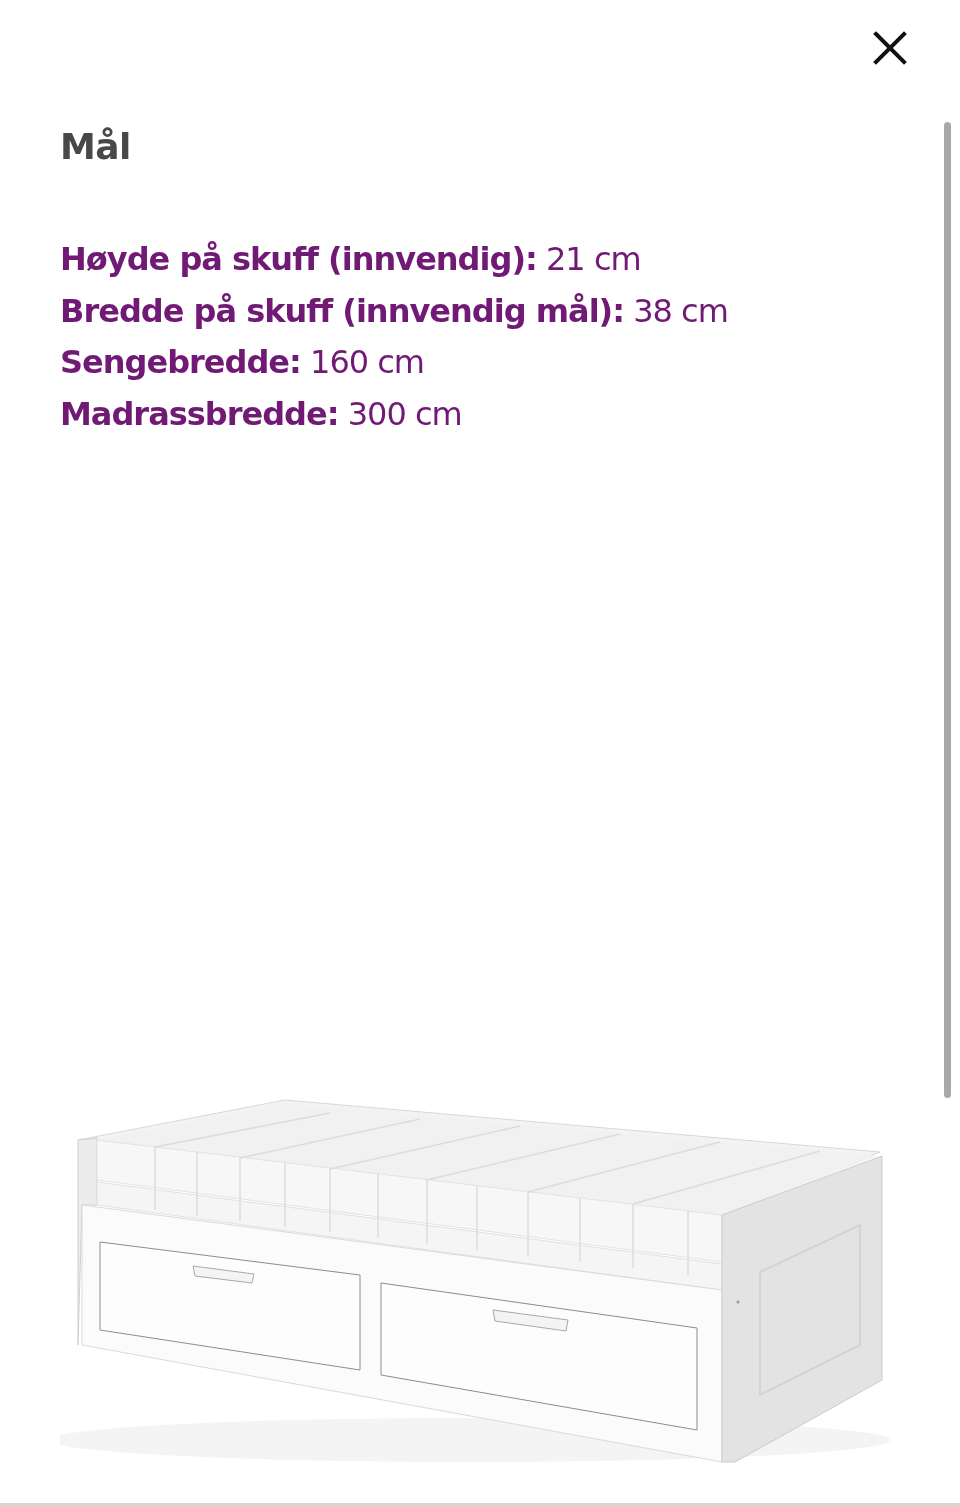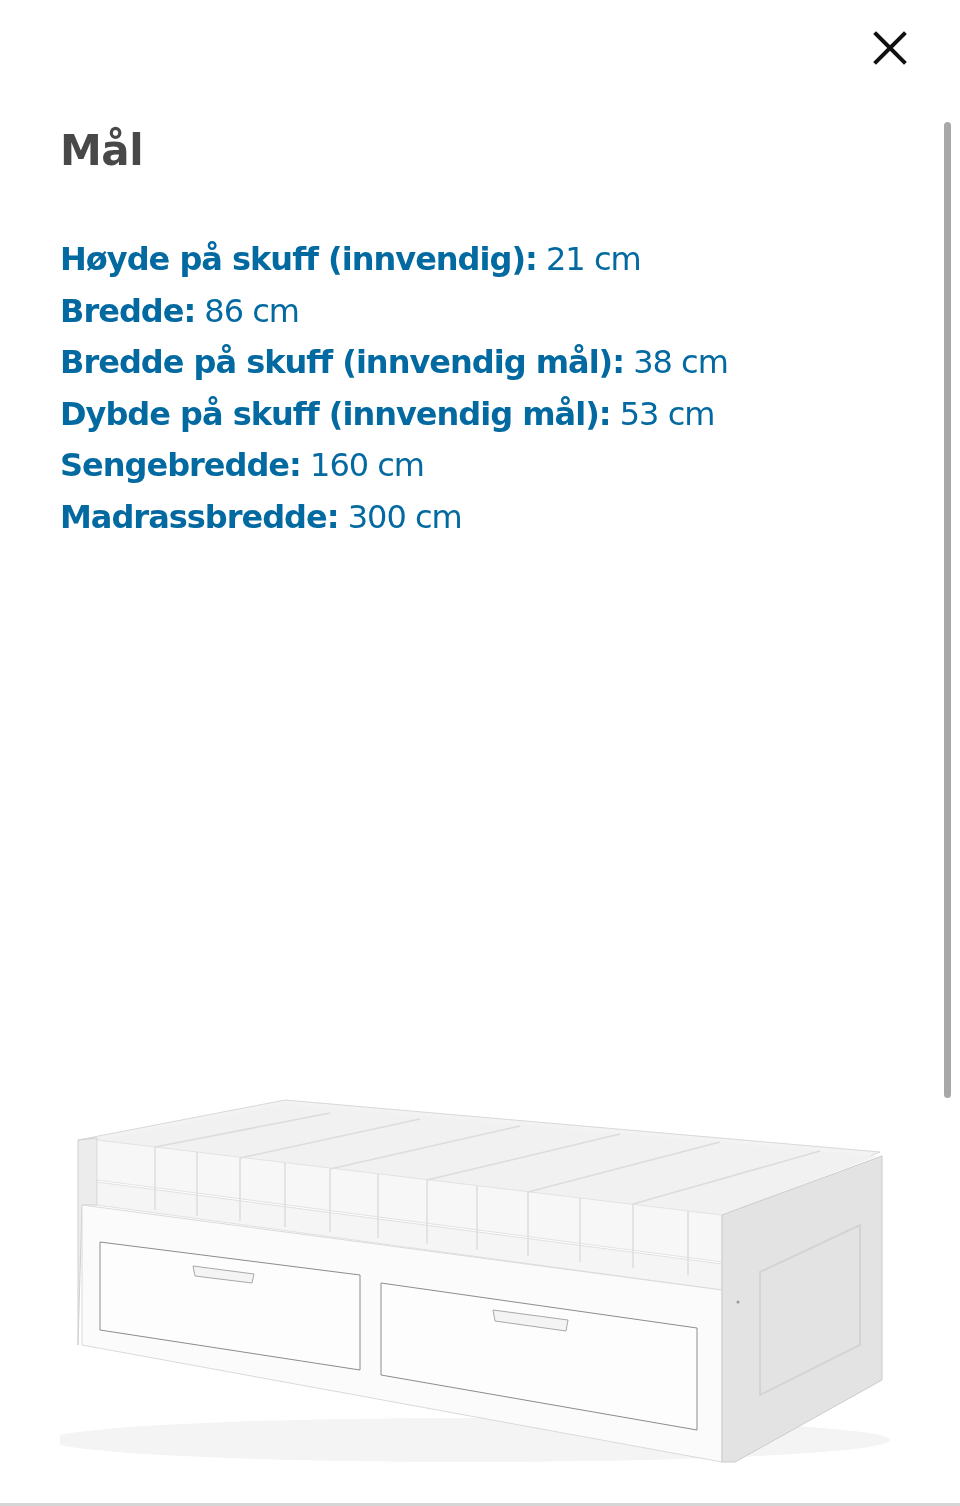--- a/index.html
+++ b/index.html
@@ -10,27 +10,27 @@
     .close-btn {
       position: absolute; left: 866px; top: 24px; width: 48px; height: 48px;
       display: flex; align-items: center; justify-content: center; cursor: pointer;
     }
     .scrollbar {
       position: absolute; left: 944px; top: 122px; width: 7px; height: 976px;
       background: #a8a8a8; border-radius: 4px;
     }
     .title {
       position: absolute; left: 60px; top: 126px; margin: 0;
-      font-size: 42px; font-weight: bold; color: #484848; letter-spacing: -0.5px;
+      font-size: 36px; font-weight: bold; color: #484848; letter-spacing: -0.5px;
     }
     .dims {
       position: absolute; left: 60px; top: 236px; margin: 0; padding: 0; list-style: none;
     }
     .dims li {
-      height: 51.6px; line-height: 46px; font-size: 32px; color: #0369a1; white-space: nowrap;
+      height: 51.6px; line-height: 46px; font-size: 32px; color: #701a75; white-space: nowrap;
       letter-spacing: -1px;
     }
     .dims .lbl { font-weight: bold; }
     .dims .val { font-weight: normal; }
     .product-image { position: absolute; left: 60px; top: 1080px; width: 840px; height: 400px; }
     .bottom-line { position: absolute; left: 0; top: 1503px; width: 960px; height: 3px; background: #d6d6d6; }
   </style>
 </head>
 <body>
 
@@ -40,23 +40,21 @@
     <line x1="31" y1="3" x2="3" y2="31" stroke="#111" stroke-width="4" stroke-linecap="square"></line>
   </svg>
 </div>
 
 <div class="scrollbar"></div>
 
 <h1 class="title">Mål</h1>
 
 <ul class="dims">
   <li><span class="lbl">Høyde på skuff (innvendig):</span> <span class="val">21 cm</span></li>
-  <li><span class="lbl">Bredde:</span> <span class="val">86 cm</span></li>
   <li><span class="lbl">Bredde på skuff (innvendig mål):</span> <span class="val">38 cm</span></li>
-  <li><span class="lbl">Dybde på skuff (innvendig mål):</span> <span class="val">53 cm</span></li>
   <li><span class="lbl">Sengebredde:</span> <span class="val">160 cm</span></li>
   <li><span class="lbl">Madrassbredde:</span> <span class="val">300 cm</span></li>
 </ul>
 
 <svg class="product-image" viewBox="60 1080 840 400" aria-label="Daybed with two drawers and two mattresses, white">
 
   <ellipse cx="470" cy="1440" rx="420" ry="22" fill="#f4f4f4"></ellipse>
 
   <polygon points="78,1140 285,1100 880,1152 735,1210 720,1198" fill="#f3f3f3" stroke="#d8d8d8" stroke-width="1"></polygon>
 

